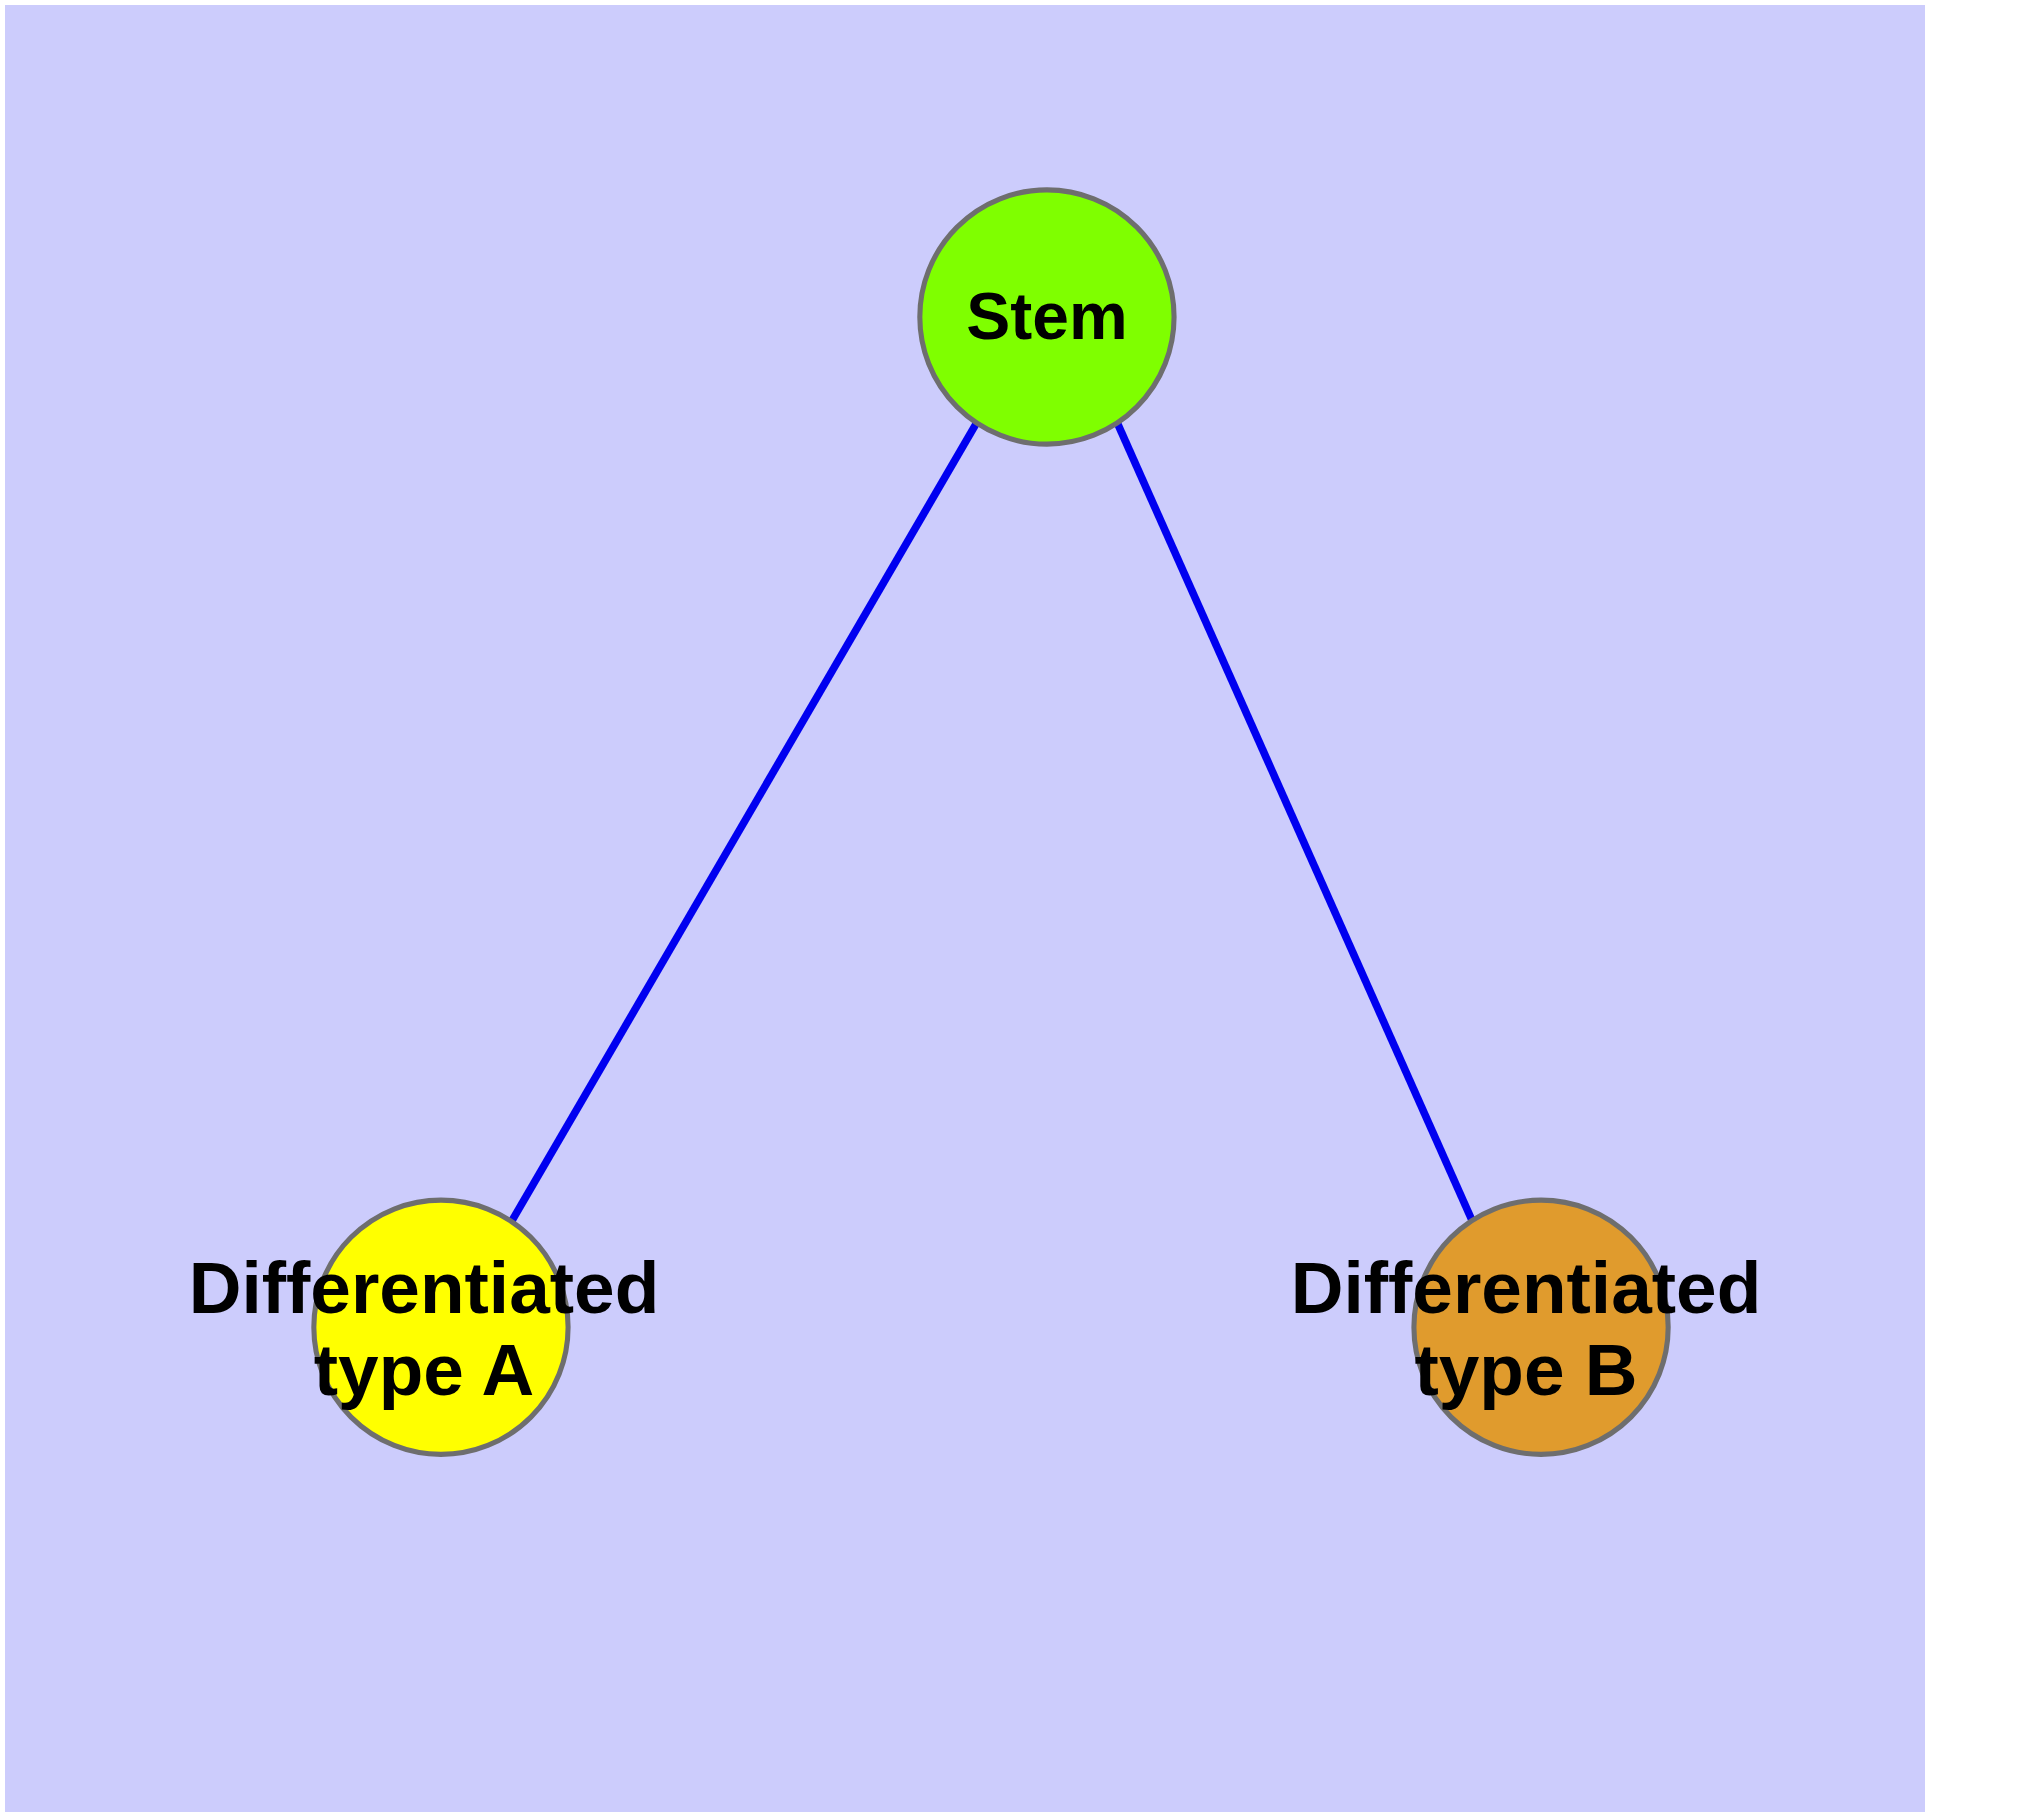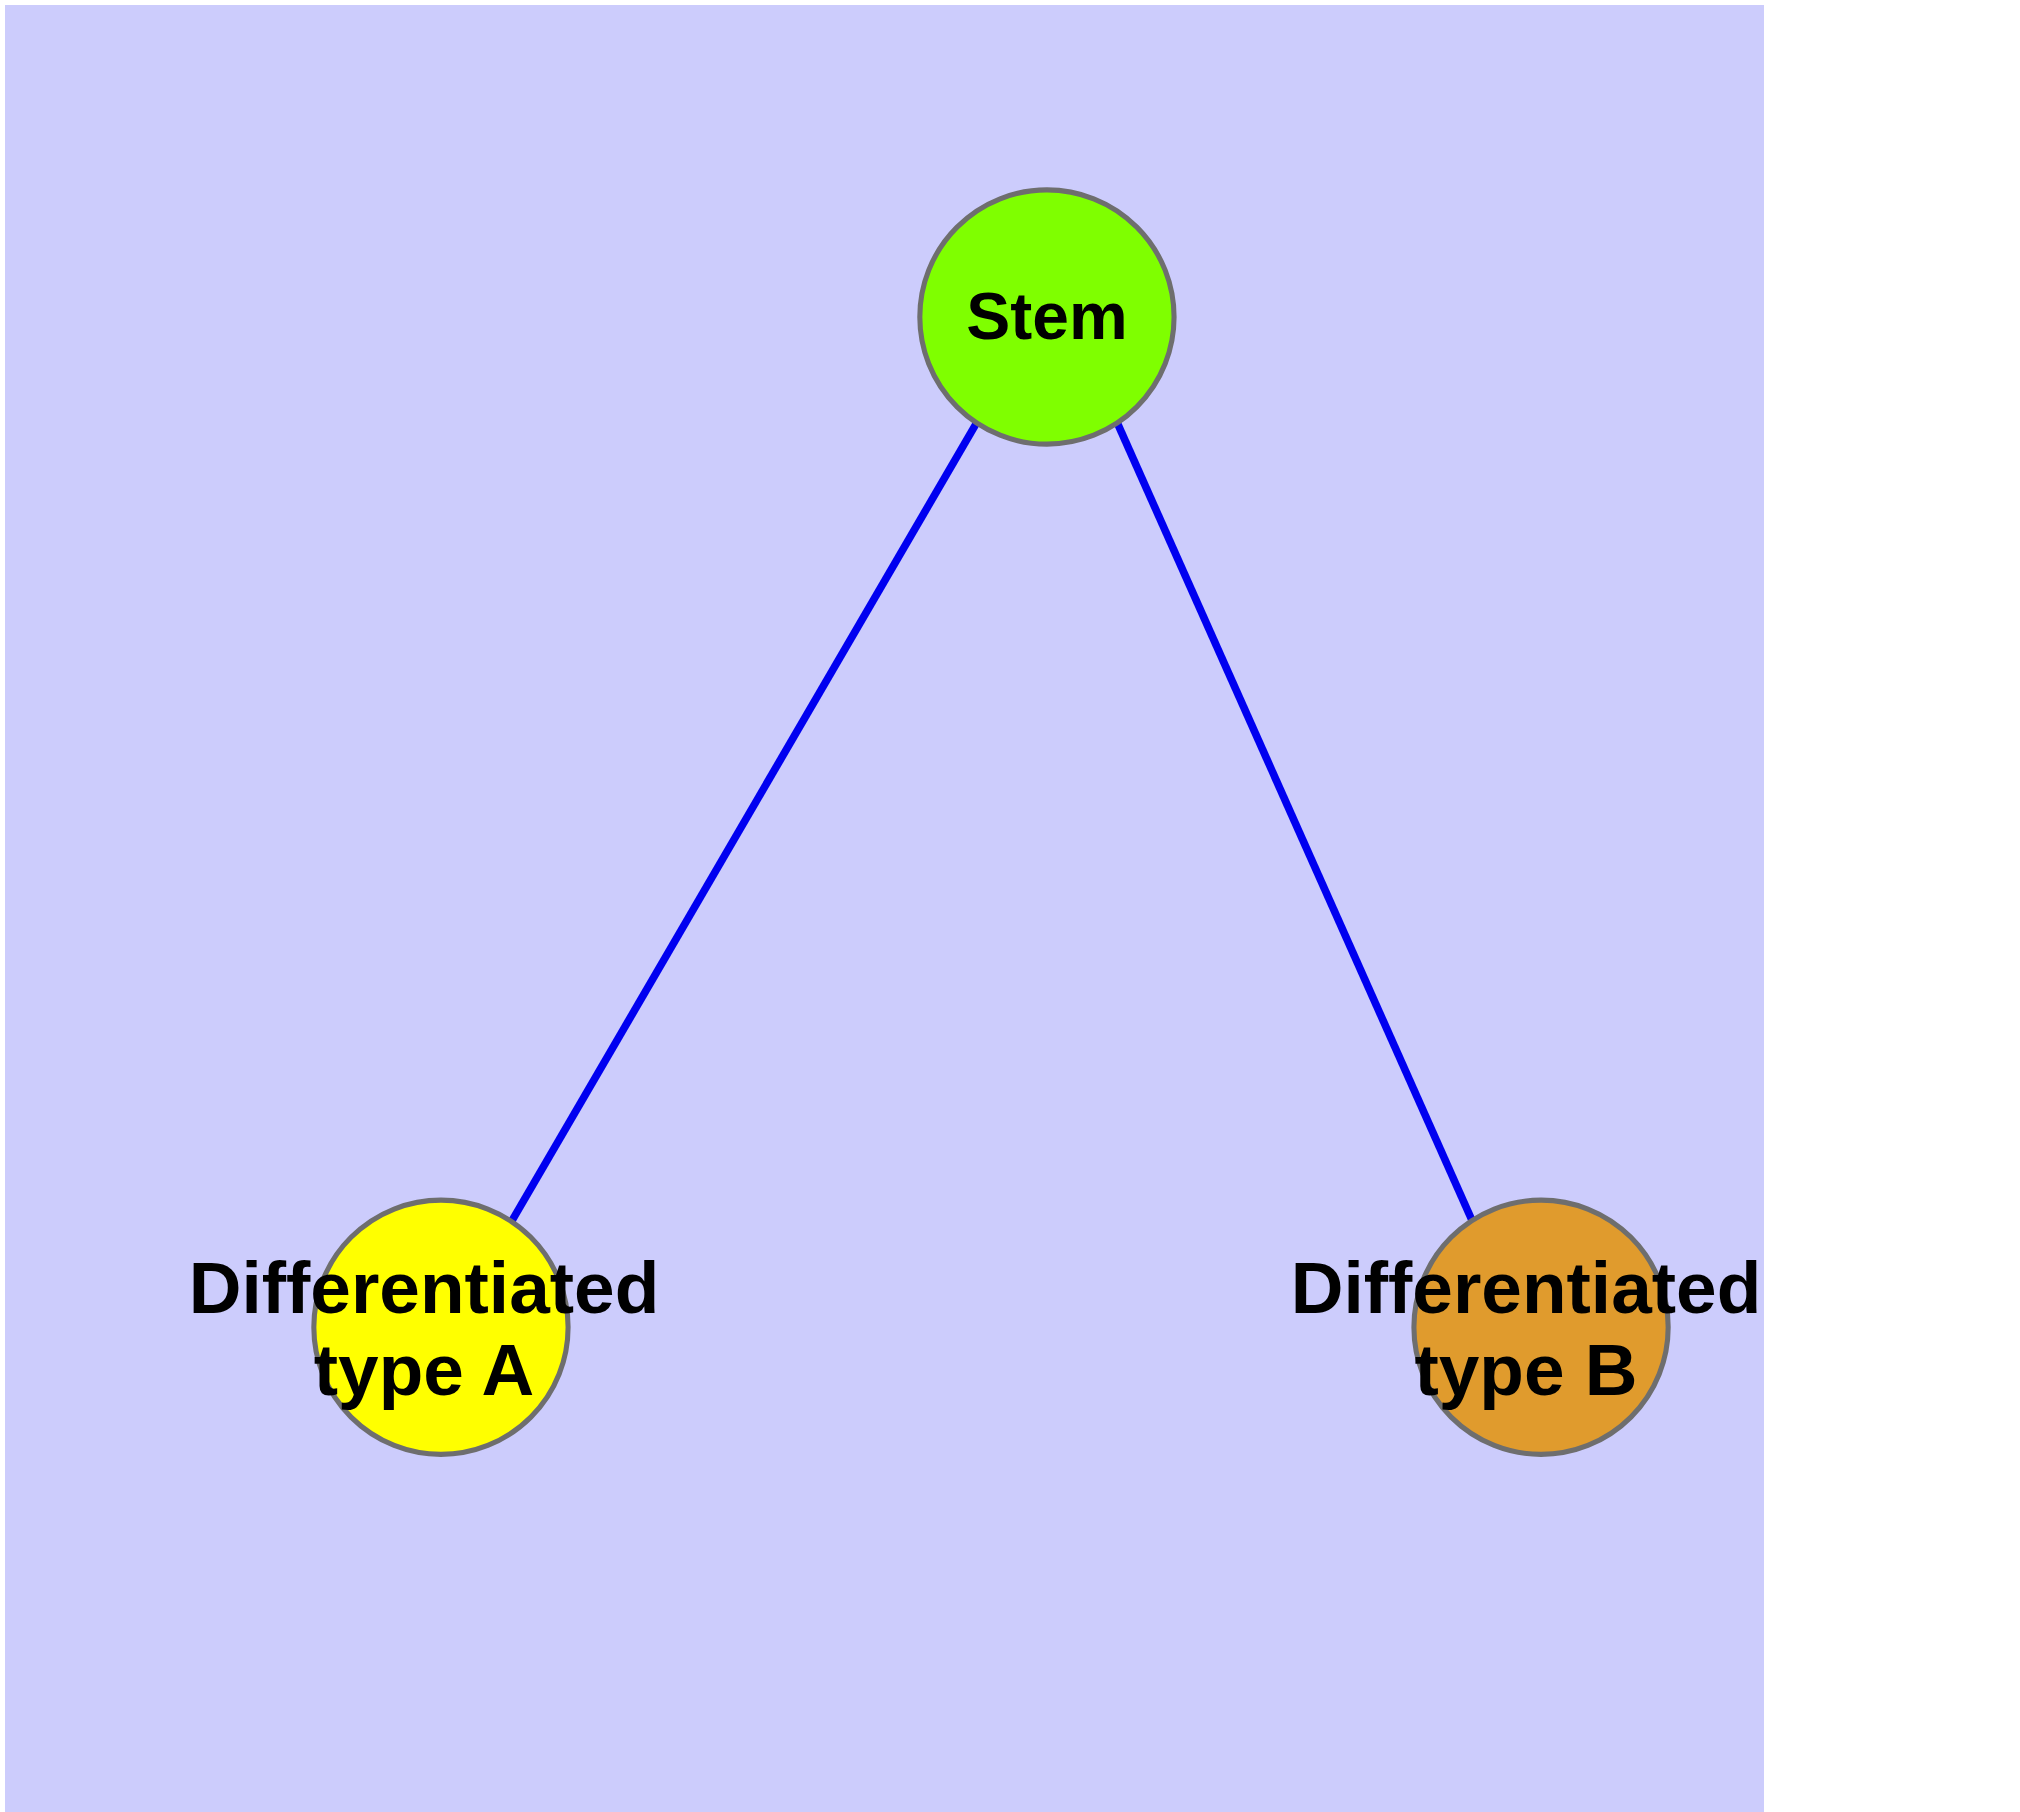--- a/index.html
+++ b/index.html
@@ -2,21 +2,21 @@
 <html style="font-size:13.6px"><head>
 <meta charset="utf-8">
 <style>
   html, body {
     margin: 0;
     padding: 0;
     background: #ffffff;
   }
   #canvas {
     position: relative;
-    width: 1764px;
+    width: 1925px;
     height: 1812px;
     background: #ffffff;
     overflow: hidden;
     font-family: "Liberation Sans", sans-serif;
   }
   #graph-bg {
     position: absolute;
     left: 5.1px;
     top: 5.1px;
     width: 2015px;

